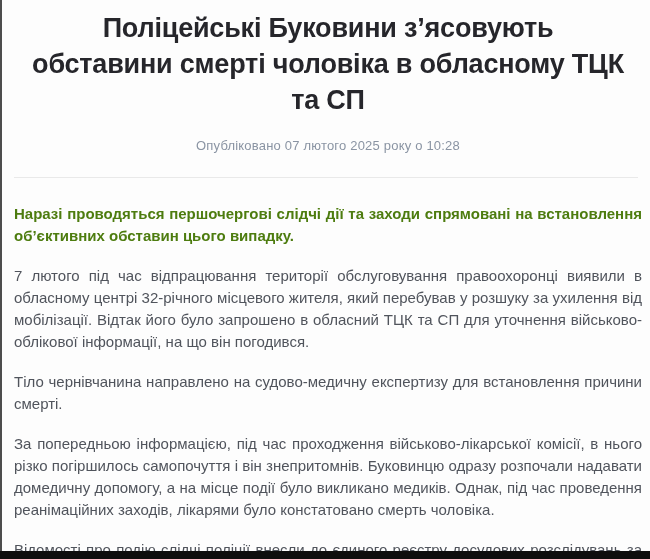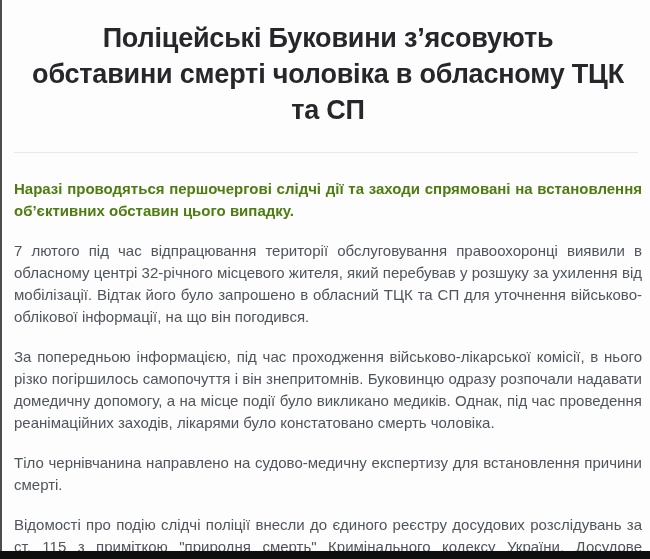--- a/index.html
+++ b/index.html
@@ -18,21 +18,21 @@
     }
     .left-border {
       position: absolute;
       left: 0; top: 0; bottom: 8px;
       width: 2px;
       background: #4d4d4d;
     }
     .content {
       position: absolute;
       left: 2px; top: 0; right: 0; bottom: 8px;
-      padding: 20px 8px 0 12px;
+      padding: 10px 8px 0 12px;
       overflow: hidden;
     }
     h1.article-title {
       font-size: 27px;
       line-height: 36px;
       font-weight: bold;
       color: #26262b;
       text-align: center;
       letter-spacing: -0.2px;
       padding: 0 16px;
@@ -70,30 +70,31 @@
   </style>
 </head>
 <body>
 
 <div class="page">
   <div class="left-border"></div>
 
   <div class="content">
     <h1 class="article-title">Поліцейські Буковини з’ясовують обставини смерті чоловіка в обласному ТЦК та СП</h1>
 
+    <p class="published">Опубліковано 07 лютого 2025 року о 10:28</p>
 
     <hr class="divider">
 
     <div class="article-body">
       <p class="lead">Наразі проводяться першочергові слідчі дії та заходи спрямовані на встановлення об’єктивних обставин цього випадку.</p>
 
       <p>7 лютого під час відпрацювання території обслуговування правоохоронці виявили в обласному центрі 32-річного місцевого жителя, який перебував у розшуку за ухилення від мобілізації. Відтак його було запрошено в обласний ТЦК та СП для уточнення військово-облікової інформації, на що він погодився.</p>
 
+      <p>Тіло чернівчанина направлено на судово-медичну експертизу для встановлення причини смерті.</p>
+
       <p>За попередньою інформацією, під час проходження військово-лікарської комісії, в нього різко погіршилось самопочуття і він знепритомнів. Буковинцю одразу розпочали надавати домедичну допомогу, а на місце події було викликано медиків. Однак, під час проведення реанімаційних заходів, лікарями було констатовано смерть чоловіка.</p>
-
-      <p>Тіло чернівчанина направлено на судово-медичну експертизу для встановлення причини смерті.</p>
 
       <p>Відомості про подію слідчі поліції внесли до єдиного реєстру досудових розслідувань за ст. 115 з приміткою "природня смерть" Кримінального кодексу України. Досудове розслідування триває.</p>
     </div>
   </div>
 
   <div class="bottom-bar"></div>
 </div>
 
 </body></html>

